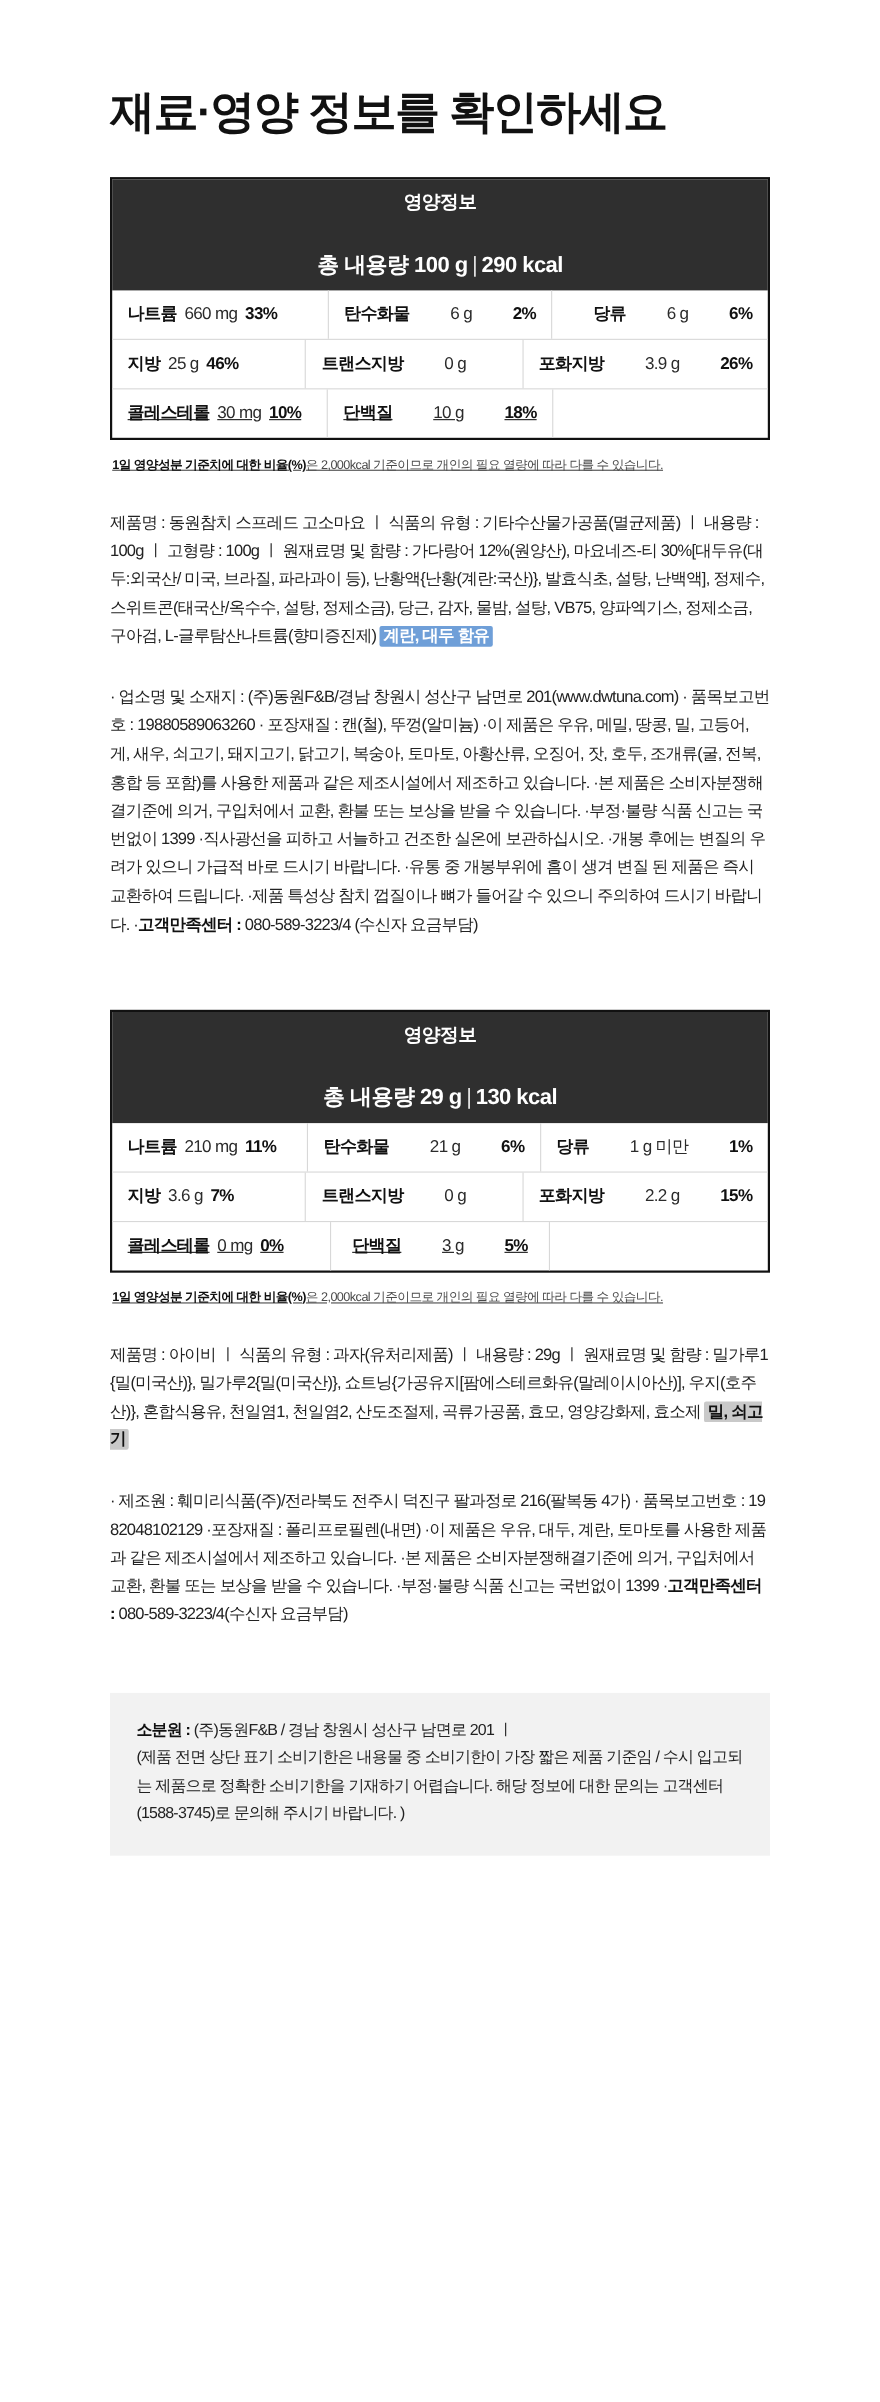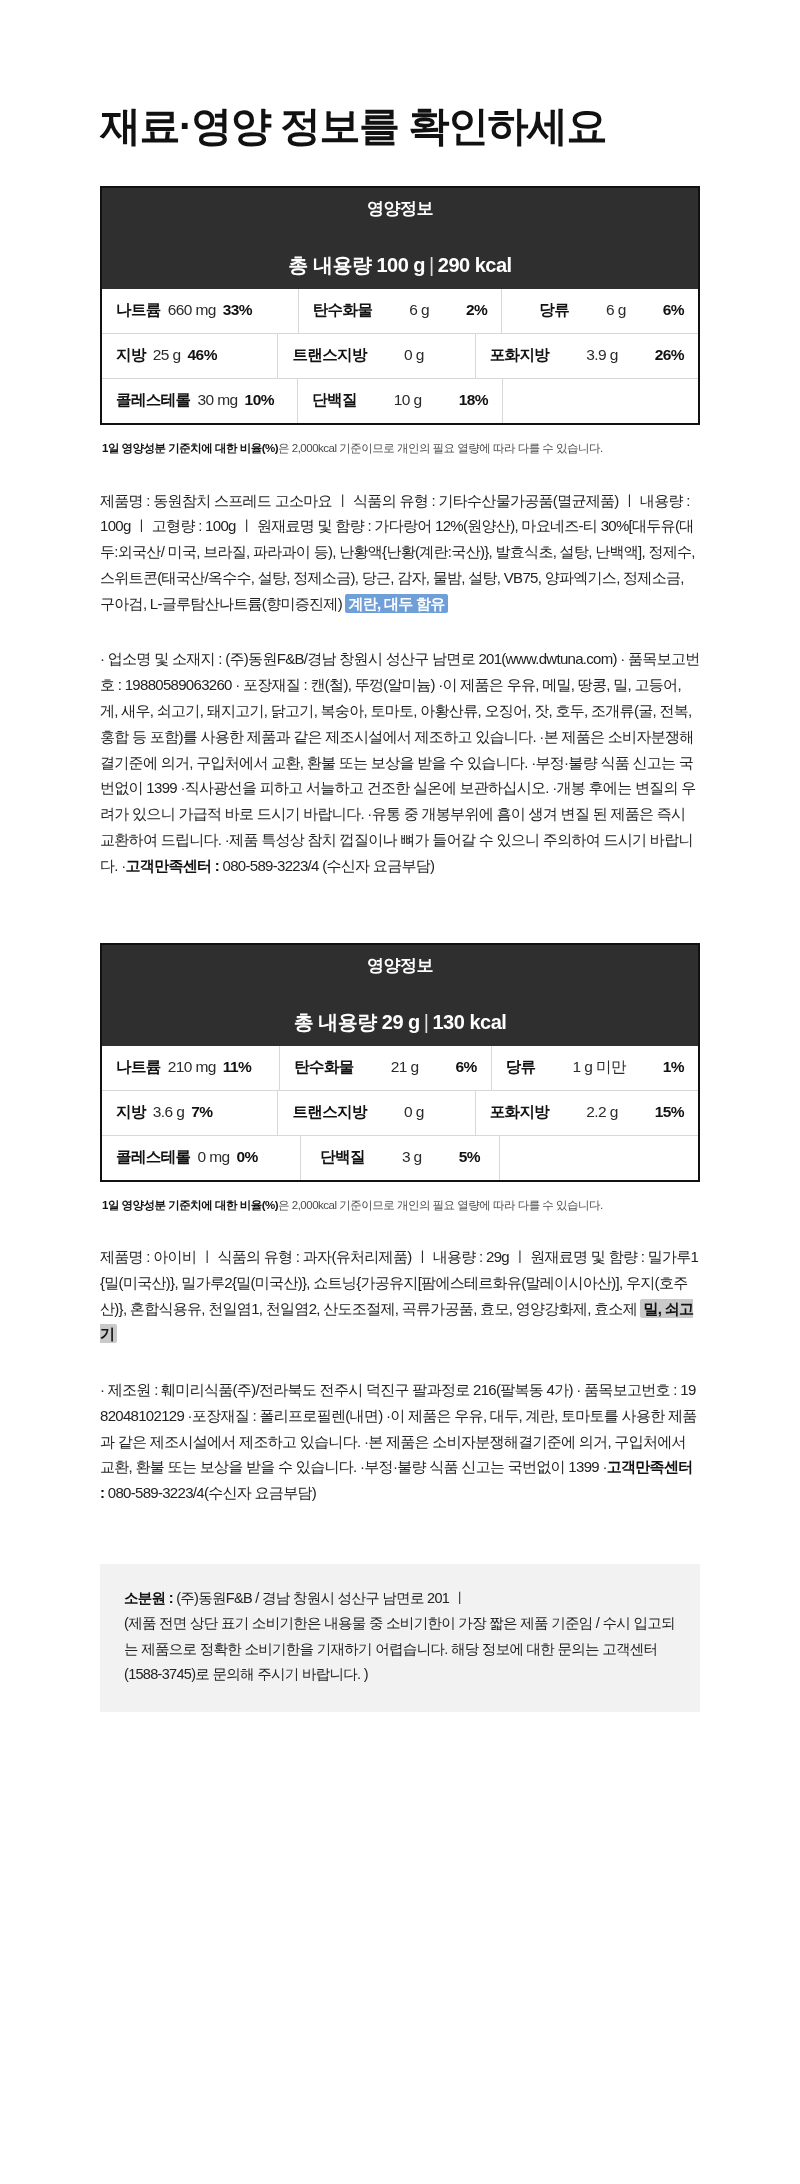--- a/index.html
+++ b/index.html
@@ -11,21 +11,21 @@
     width: 800px;
     min-height: 2184px;
     font-family: "Liberation Sans", "DejaVu Sans", sans-serif;
     color: #1a1a1a;
     -webkit-font-smoothing: antialiased;
   }
   .page {
     width: 696px;
     margin: 0 auto;
     position: relative;
-    padding-top: 101px;
+    padding-top: 76px;
     box-sizing: border-box;
   }
   .inner {
     width: 600px;
     margin: 0 auto;
   }
 
   
   .main-title {
     font-size: 41px;
@@ -65,21 +65,21 @@
   .nutri-head .right .sep {
     font-weight: 400;
     opacity: .85;
     padding: 0 4px;
   }
   .nutri-row {
     display: flex;
     align-items: stretch;
     border-bottom: 1px solid #d8d8d8;
   }
-  .nutri-row:last-child { border-bottom: none; }
+  .nutri-row:last-child { border-bottom: none; text-decoration: underline; }
   .nutri-cell {
     flex: 1 1 0;
     padding: 11px 14px 12px 14px;
     font-size: 15.5px;
     letter-spacing: -0.6px;
     display: flex;
     align-items: baseline;
     box-sizing: border-box;
   }
   .nutri-cell + .nutri-cell {
@@ -103,20 +103,21 @@
     font-weight: 700;
     color: #111;
     white-space: nowrap;
   }
   .nutri-note {
     font-size: 11.5px;
     color: #4a4a4a;
     letter-spacing: -0.5px;
     padding: 7px 2px 0 2px;
     line-height: 1.5;
+    text-decoration: underline;
   }
   .nutri-note b { color: #111; }
 
   
   .block {
     font-size: 15px;
     line-height: 1.72;
     letter-spacing: -0.7px;
     color: #222222;
     word-break: break-all;

